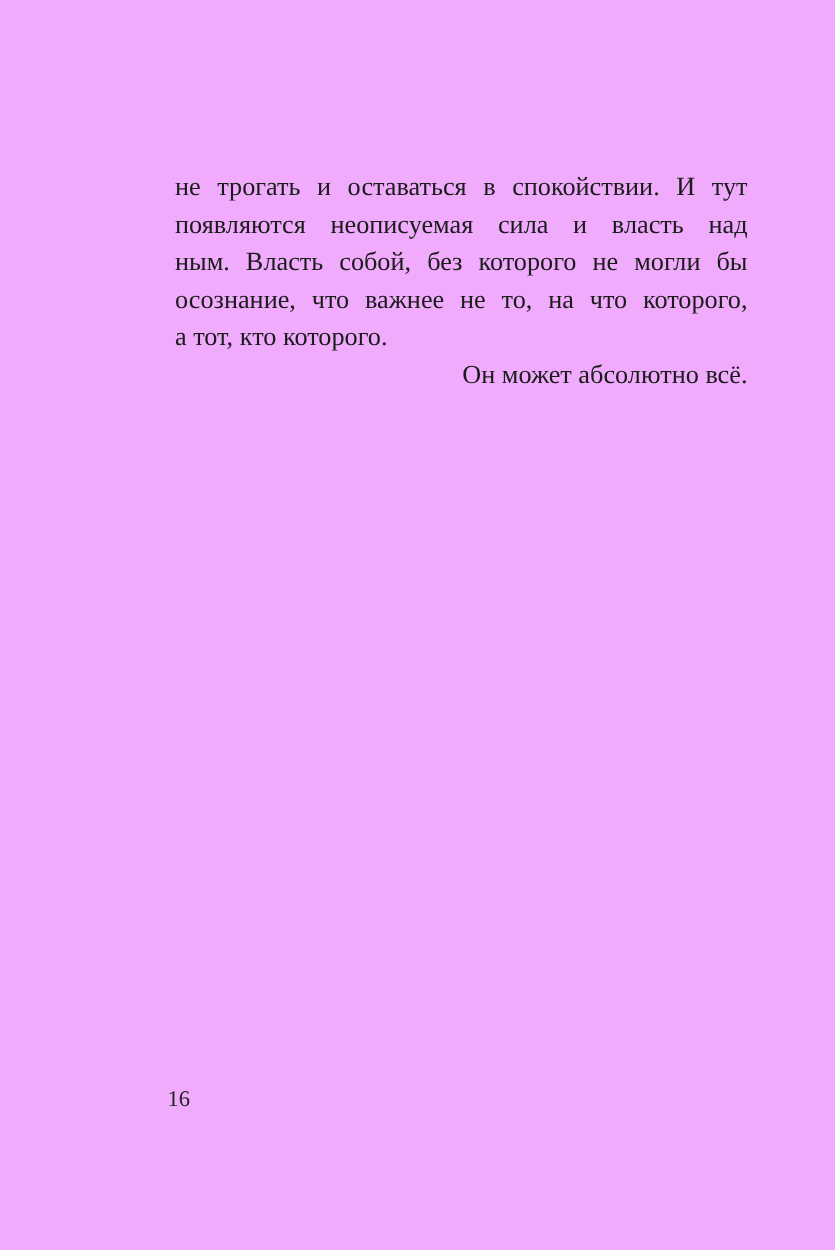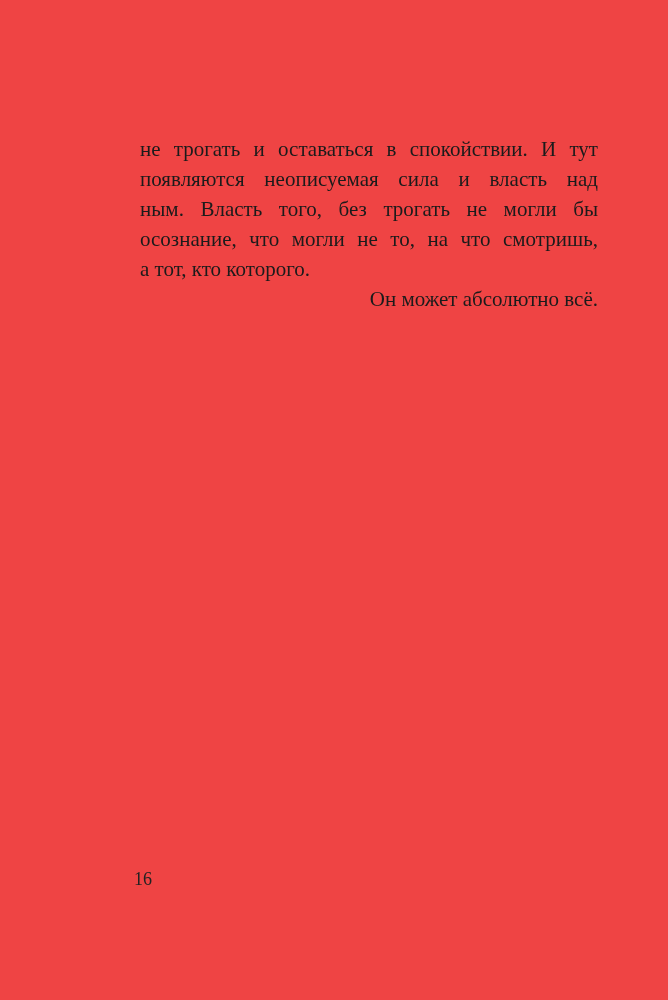--- a/index.html
+++ b/index.html
@@ -4,21 +4,21 @@
 <style>
   html, body {
     margin: 0;
     padding: 0;
     background: #ffffff;
   }
   .book-page {
     position: relative;
     width: 668px;
     height: 1000px;
-    background: #ef4444;
+    background: #f0abfc;
     font-family: "Liberation Serif", "DejaVu Serif", serif;
     color: #1b1b1b;
     overflow: hidden;
   }
   .text-block {
     position: absolute;
     left: 140px;
     top: 134px;
     width: 458px;
     font-size: 21px;
@@ -48,24 +48,24 @@
   }
 </style>
 </head>
 <body>
 
 <div class="book-page">
   <div class="text-block" id="text-block">
       <div class="paragraph">
         <div class="line just">не трогать и оставаться в спокойствии. И тут</div>
         <div class="line just">появляются неописуемая сила и власть над</div>
-        <div class="line just">ным. Власть того, без трогать не могли бы</div>
+        <div class="line just">ным. Власть собой, без которого не могли бы</div>
       </div>
       <div class="paragraph">
-        <div class="line just">осознание, что могли не то, на что смотришь,</div>
+        <div class="line just">осознание, что важнее не то, на что которого,</div>
         <div class="line">а тот, кто которого.</div>
       </div>
       <div class="paragraph">
         <div class="line indent">Он может абсолютно всё.</div>
       </div>
     </div>
   <div class="page-number">16</div>
 </div>
 
 </body></html>

